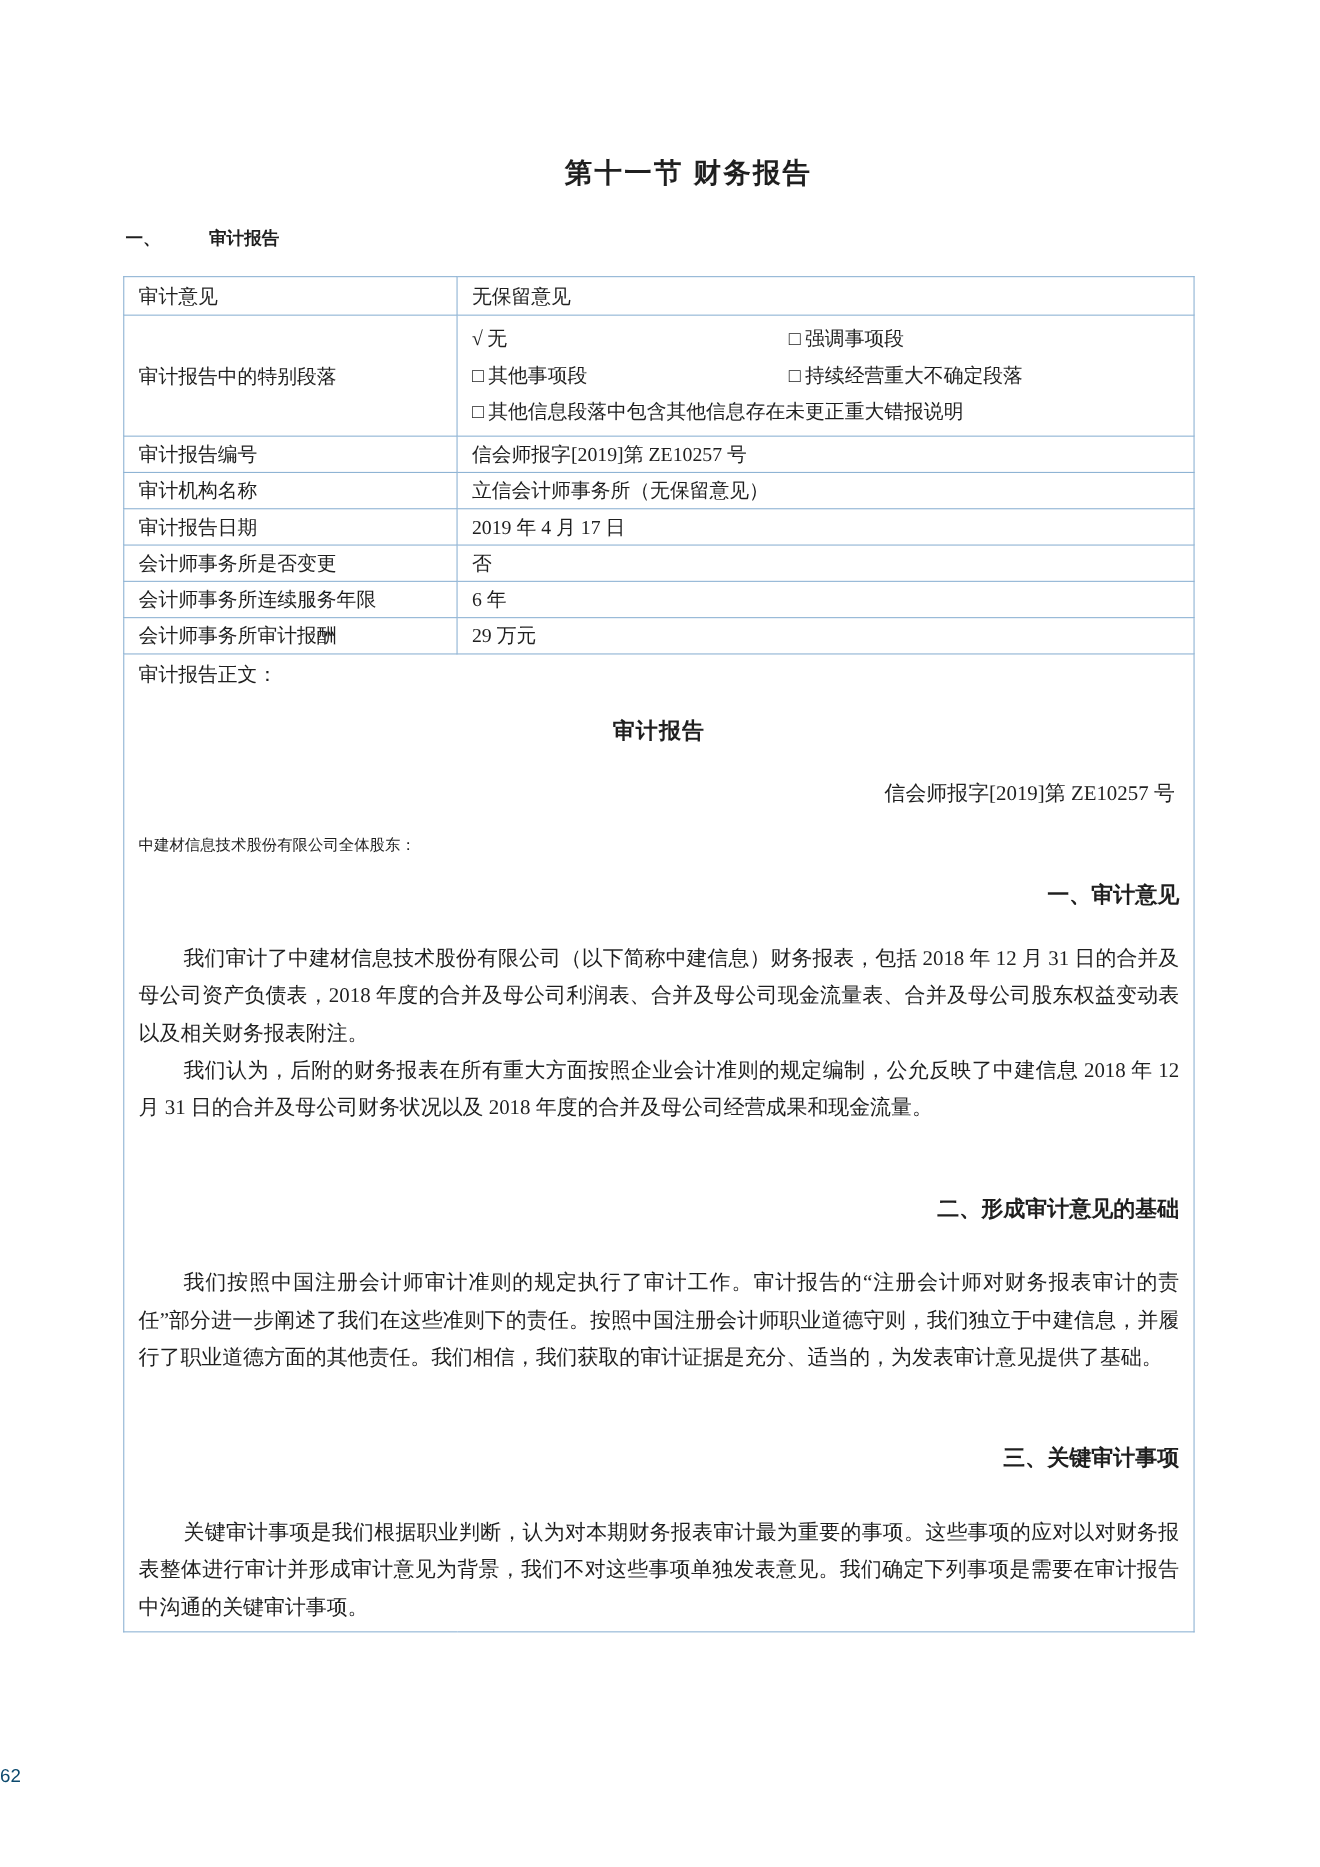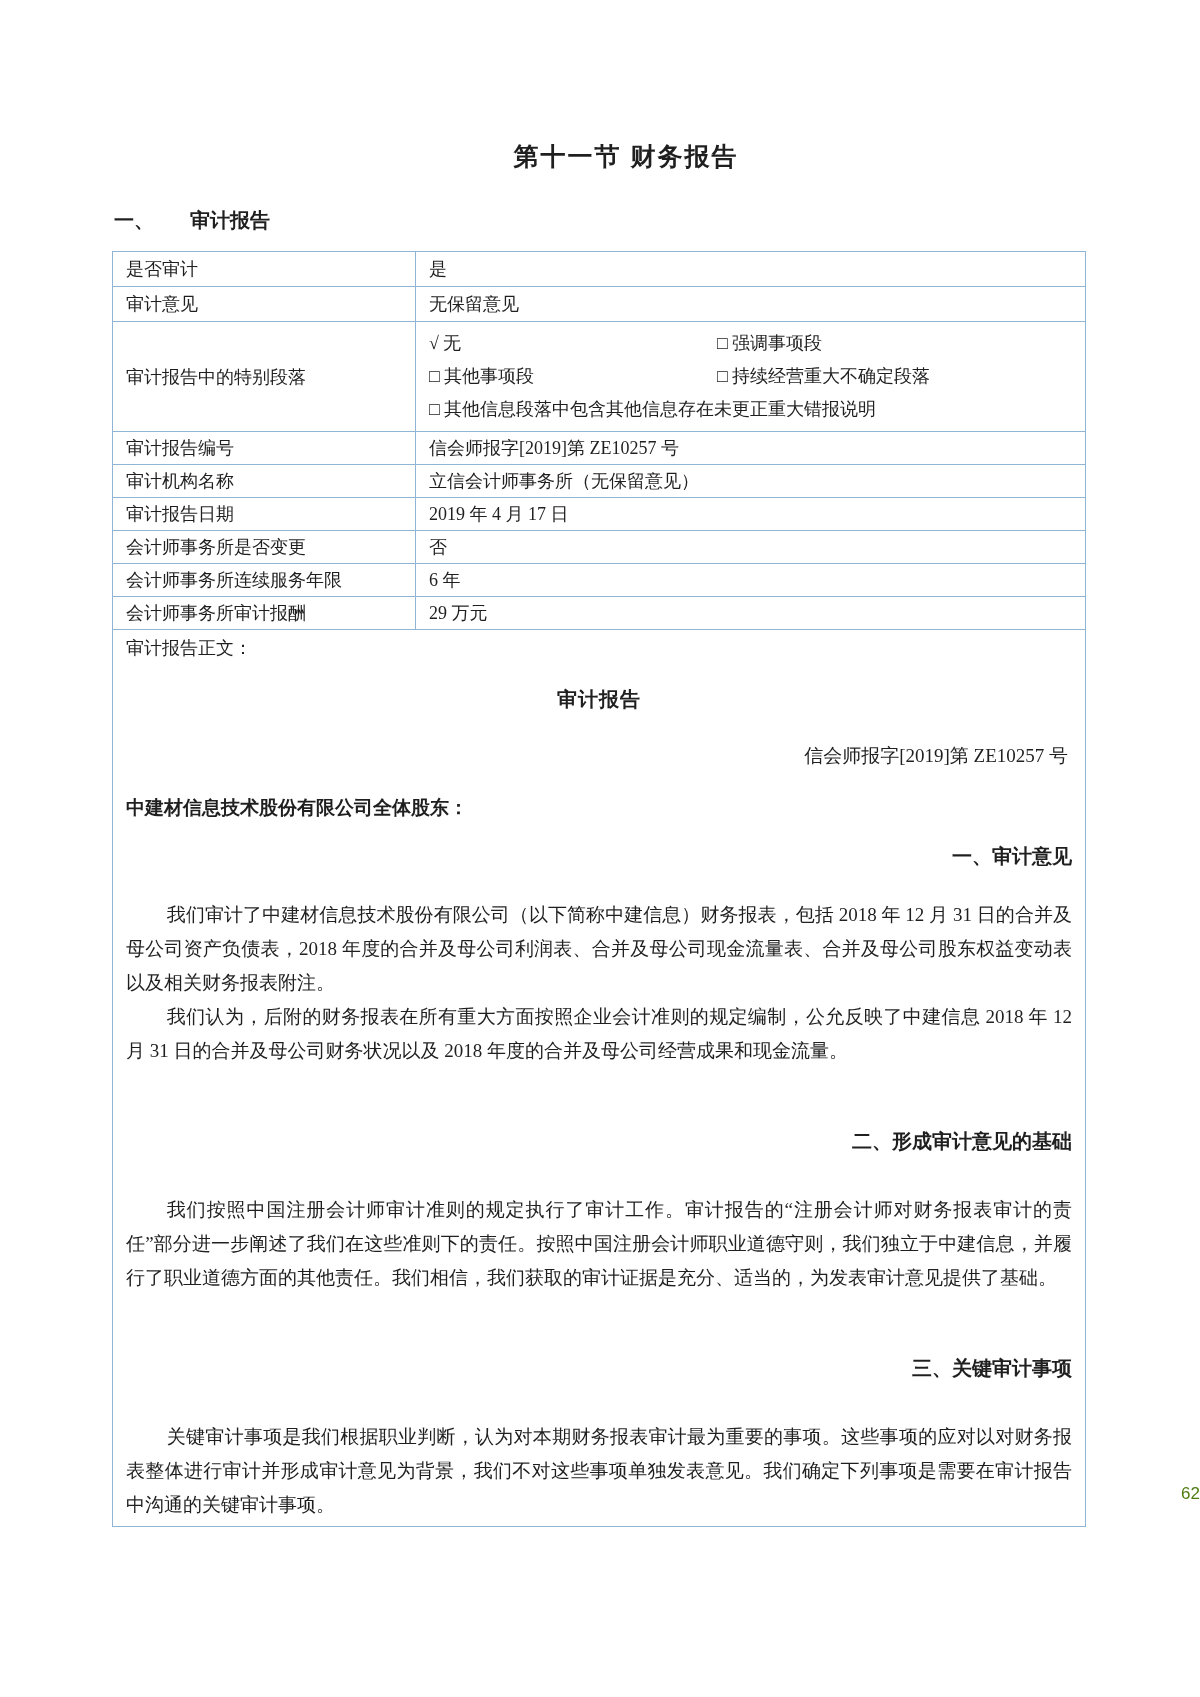--- a/index.html
+++ b/index.html
@@ -14,21 +14,21 @@
     position: absolute; top: 140px; left: 0; width: 100%;
     text-align: center;
     font-family: "Liberation Sans", "DejaVu Sans", sans-serif;
     font-weight: bold; font-size: 25px; letter-spacing: 2px;
     margin: 0;
     padding-left: 26px;
   }
   .top-section-heading {
     position: absolute; top: 207px; left: 114px;
     font-family: "Liberation Sans", "DejaVu Sans", sans-serif;
-    font-weight: bold; font-size: 20px; margin: 0;
+    font-weight: bold; font-size: 16px; margin: 0;
   }
   .top-section-heading .sec-no { display: inline-block; width: 76px; }
 
   table.audit-table {
     position: absolute; top: 251px; left: 112px;
     width: 974px;
     border-collapse: collapse;
     table-layout: fixed;
   }
   table.audit-table td {
@@ -54,59 +54,55 @@
 
   td.body-cell { vertical-align: top; height: 838px; padding: 6px 14px; }
 
   .report-intro { margin: 2px 0 0 0; font-size: 18px; }
   .report-title {
     margin: 26px 0 0 0; text-align: center;
     font-family: "Liberation Sans", "DejaVu Sans", sans-serif;
     font-weight: bold; font-size: 20px; letter-spacing: 1px;
   }
   .report-ref { margin: 30px 4px 0 0; text-align: right; font-size: 19px; }
-  .addressee { margin: 26px 0 0 0; font-size: 19px; font-weight: bold; }
+  .addressee { margin: 26px 0 0 0; font-size: 14px; }
   .sub-heading {
     margin: 22px 0 0 58px;
     font-family: "Liberation Sans", "DejaVu Sans", sans-serif;
     font-weight: bold; font-size: 20px; text-align: right;
   }
   .sub-heading .sec-no { display: inline-block; width: 80px; }
   .para {
     margin: 28px 0 0 0;
     font-size: 19px; line-height: 34px;
     text-indent: 2.15em;
     text-align: justify;
   }
   .para.follow { margin-top: 0; }
   .sub-heading.gap-lg { margin-top: 60px; }
   .para.gap-md { margin-top: 38px; }
 
   .page-footer {
-    position: absolute; top: 1484px; left: 0; width: 100%;
-    text-align: right;
+    position: absolute; top: 1605px; left: 0; width: 100%;
+    text-align: left;
     font-family: "Liberation Sans", "DejaVu Sans", sans-serif;
-    font-size: 17px; color: #4d7c0f;
+    font-size: 17px; color: #0c4a6e;
   }
 </style>
 </head>
 <body>
 
 <h1 class="doc-title">第十一节 财务报告</h1>
 
 <h2 class="top-section-heading">
   <span class="sec-no">一、</span><span>审计报告</span>
 </h2>
 
 <table class="audit-table">
   <tbody>
-      <tr class="simple-row">
-    <td class="label-cell">是否审计</td>
-    <td>是</td>
-  </tr>
   <tr class="simple-row">
     <td class="label-cell">审计意见</td>
     <td>无保留意见</td>
   </tr>
   <tr>
     <td class="label-cell">审计报告中的特别段落</td>
     <td>
       <div class="opt-grid">
         <div class="opt">
           <span class="mark">√</span><span>无</span>

